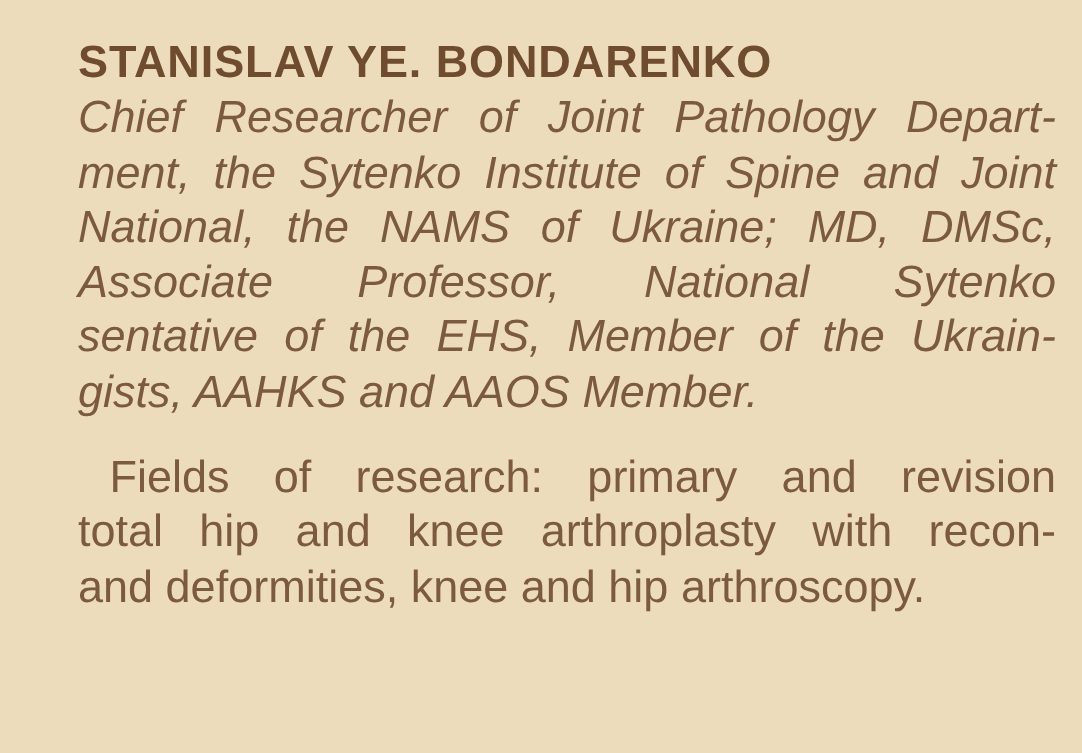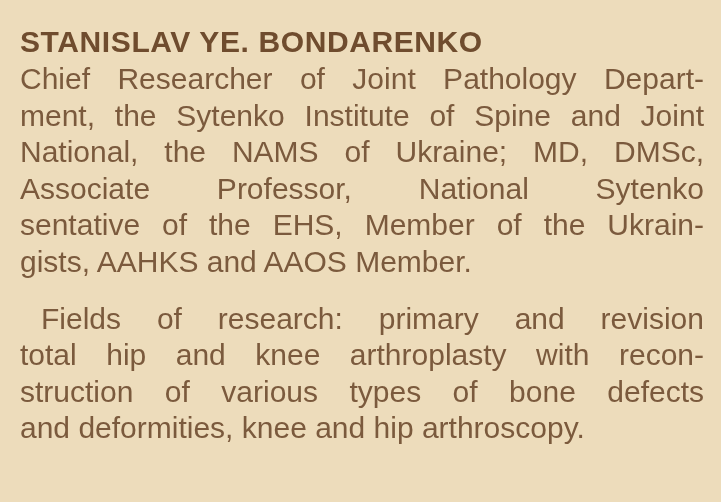--- a/index.html
+++ b/index.html
@@ -8,33 +8,34 @@
     height: 502px;
     overflow: hidden;
   }
   body {
     background: var(--background, #eddcbb);
     font-family: "Liberation Sans", sans-serif;
   }
   .page {
     width: 721px;
     height: 397px;
-    padding: 23px 17px 0 20px;
+    padding: 23px 17px 0 52px;
     background: var(--background, #eddcbb);
     color: var(--text, #7b5a3d);
   }
   .name {
     font-size: 30px;
     font-weight: 700;
     letter-spacing: 0.6px;
     line-height: 38px;
     color: var(--heading, #6f4c2e);
     white-space: nowrap;
   }
   .bio {
+    font-style: italic;
   }
   .line {
     font-size: 30px;
     line-height: 36.6px;
     height: 36.6px;
     white-space: nowrap;
   }
   .line.j {
     white-space: normal;
     text-align: justify;
@@ -56,16 +57,15 @@
     <div class="line j">ment, the Sytenko Institute of Spine and Joint</div>
     <div class="line j">National, the NAMS of Ukraine; MD, DMSc,</div>
     <div class="line j">Associate Professor, National Sytenko</div>
     <div class="line j">sentative of the EHS, Member of the Ukrain-</div>
     <div class="line">gists, AAHKS and AAOS Member.</div>
   </div>
 
   <div class="research">
     <div class="line j indent">Fields of research: primary and revision</div>
     <div class="line j">total hip and knee arthroplasty with recon-</div>
-    <div class="line j">struction of various types of bone defects</div>
     <div class="line">and deformities, knee and hip arthroscopy.</div>
   </div>
 </div>
 
 </body></html>

